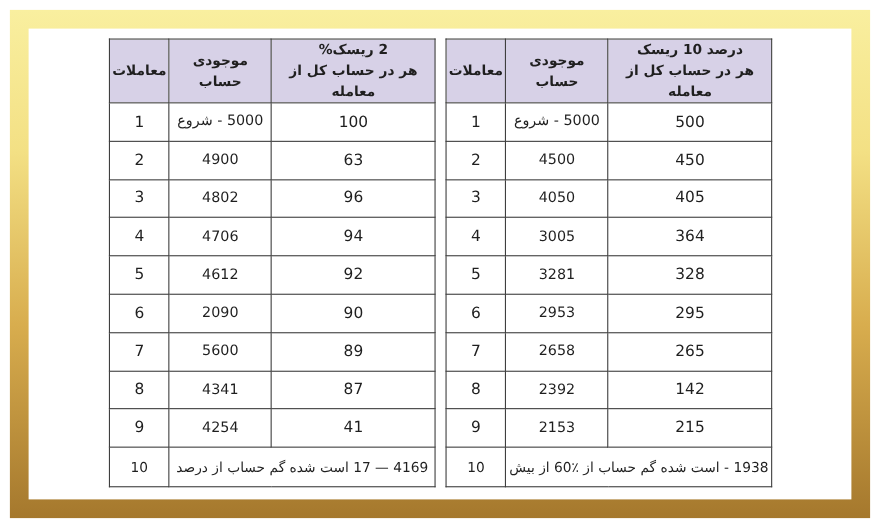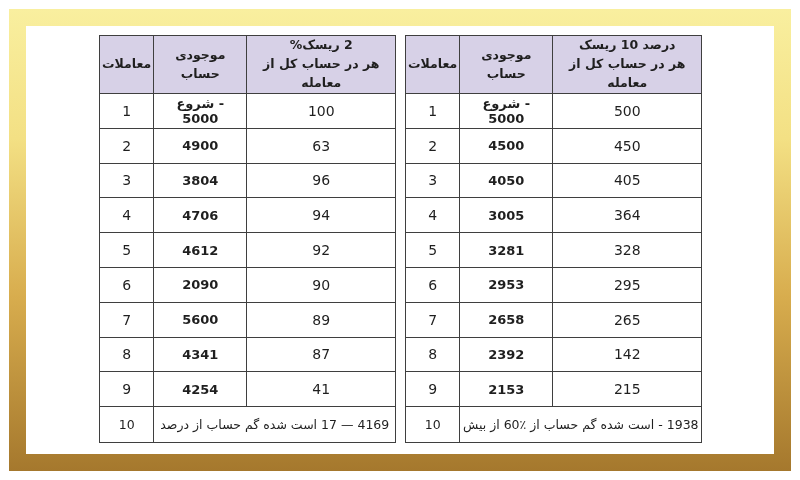--- a/index.html
+++ b/index.html
@@ -22,21 +22,21 @@
   #table-0{left:73px;top:9px;}
   #table-1{left:379px;top:9px;}
   .risk-table th,.risk-table td{
     border:1.5px solid #3f3f3f;text-align:center;vertical-align:middle;
     padding:0 2px;color:#1f1f1f;overflow:hidden;
   }
   .risk-table thead th{
     background:#d7d1e7;font-weight:bold;font-size:12.5px;height:57px;line-height:1.5;
   }
   .risk-table tbody td{font-size:14px;height:33.8px;}
-  .risk-table td.balance-cell{font-size:13px;font-weight:bold;}
+  .risk-table td.balance-cell{font-size:13px;}
   .risk-table tr.footer-row td{font-size:12.5px;height:35px;}
   .col-trades{width:52px;}
   .col-balance{width:93px;}
   .col-risk{width:149px;}
   .tok{unicode-bidi:isolate;white-space:pre;}
   .hdr-line{display:block;}
 </style>
 </head>
 <body>
 
@@ -64,21 +64,21 @@
             <td class="balance-cell"><span class="tok" dir="ltr">شروع</span> <span class="tok" dir="ltr">-</span> <span class="tok" dir="ltr">5000</span></td>
             <td>100</td>
           </tr>
           <tr>
             <td>2</td>
             <td class="balance-cell"><span class="tok" dir="ltr">4900</span></td>
             <td>63</td>
           </tr>
           <tr>
             <td>3</td>
-            <td class="balance-cell"><span class="tok" dir="ltr">3804</span></td>
+            <td class="balance-cell"><span class="tok" dir="ltr">4802</span></td>
             <td>96</td>
           </tr>
           <tr>
             <td>4</td>
             <td class="balance-cell"><span class="tok" dir="ltr">4706</span></td>
             <td>94</td>
           </tr>
           <tr>
             <td>5</td>
             <td class="balance-cell"><span class="tok" dir="ltr">4612</span></td>

